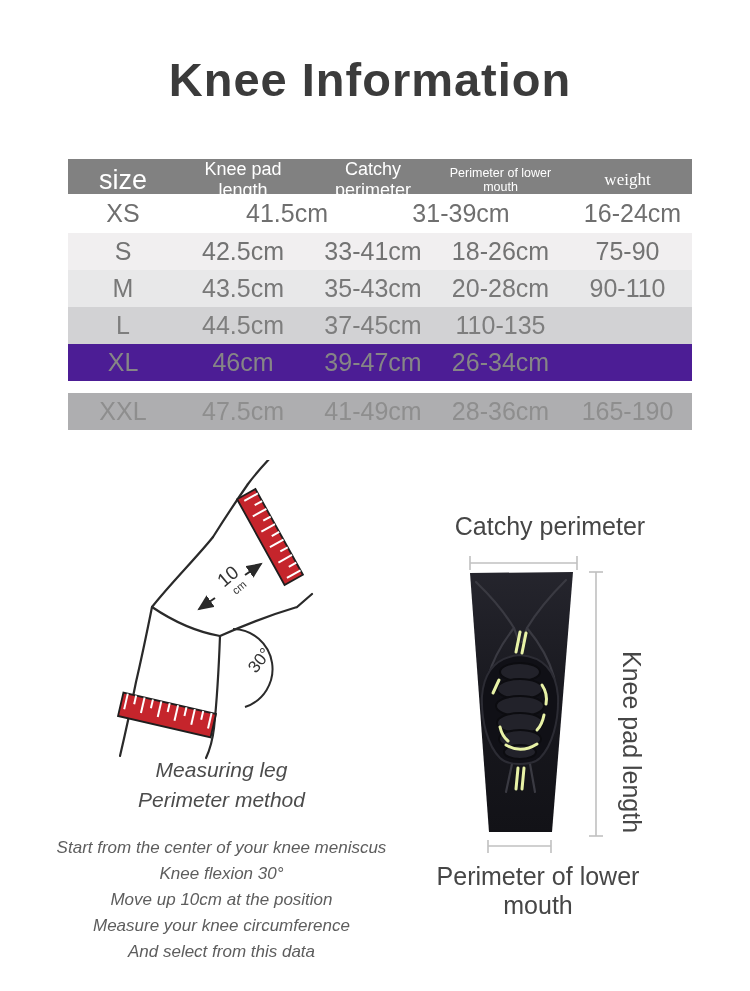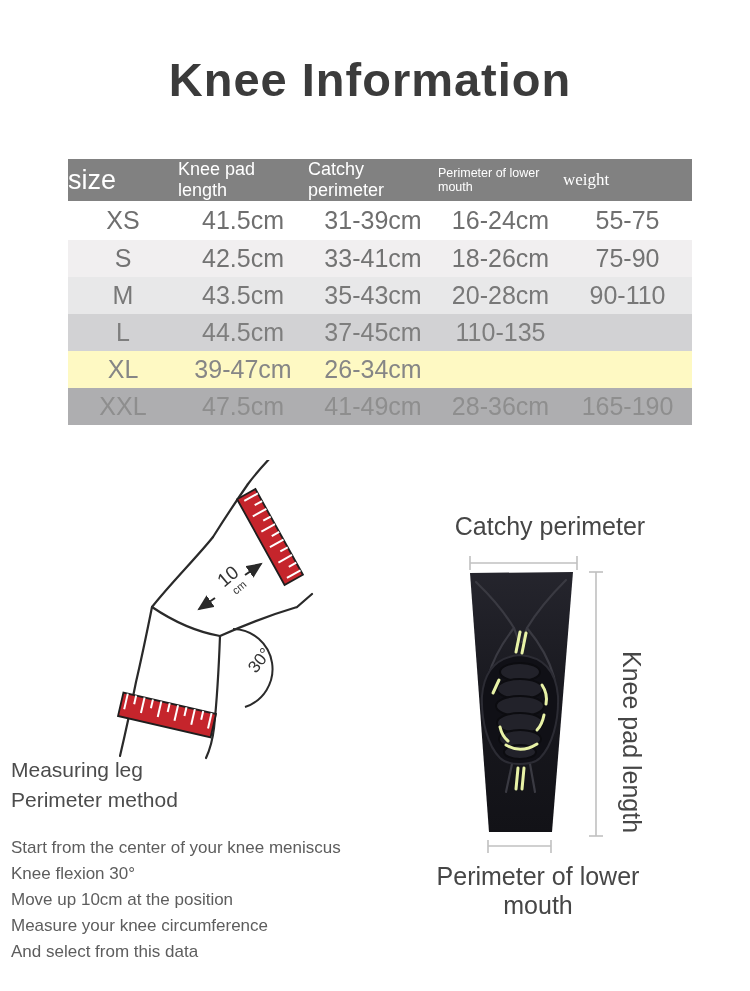--- a/index.html
+++ b/index.html
@@ -8,42 +8,42 @@
     font-family:"Liberation Sans","DejaVu Sans",sans-serif;
   }
   
   .page-title{
     position:absolute;left:0;top:52px;width:740px;text-align:center;
     font-size:47px;font-weight:bold;color:#3b3b3b;letter-spacing:1px;
   }
   
   .size-table{position:absolute;left:68px;top:159px;width:624px;}
   .size-table .thead{
-    height:42px;background:#818181;display:grid;
+    height:35px;background:#818181;display:grid;
     grid-template-columns:110px 130px 130px 125px 129px;
-    align-items:center;text-align:left;color:#ffffff;
+    align-items:center;text-align:center;color:#ffffff;
   }
   .thead .h-size{font-size:27px;}
   .thead .h-std{font-size:18px;}
   .thead .h-small{font-size:12.5px;}
   .thead .h-weight{font-size:17px;font-family:Liberation Serif, serif;}
   .size-table .trow{
     height:37px;display:grid;
     grid-template-columns:110px 130px 130px 125px 129px;
     align-items:center;text-align:center;font-size:25px;
   }
-  .trow.r0{background:#ffffff;color:#6f6f6f;height:39px;}
+  .trow.r0{background:#ffffff;color:#6f6f6f;height:39px;gap:44px;}
   .trow.r1{background:#f1eff0;color:#737373;}
   .trow.r2{background:#e8e8e9;color:#787878;}
   .trow.r3{background:#d2d2d4;color:#7e7e7e;}
-  .trow.r4{background:#fef9c3;color:#868686;}
-  .trow.r5{background:#aeaeb0;color:#8e8e8e;}
+  .trow.r4{background:#4c1d95;color:#868686;}
+  .trow.r5{background:#aeaeb0;color:#8e8e8e;margin-top:12px;}
   
   .leg-diagram{position:absolute;left:100px;top:460px;width:220px;height:310px;}
-  .guide-text{position:absolute;left:11px;top:755px;width:395px;text-align:left;}
+  .guide-text{position:absolute;left:24px;top:755px;width:395px;text-align:center;font-style:italic;}
   .guide-text .gh{font-size:21px;color:#4c4c4c;line-height:30px;}
   .guide-text .steps{margin-top:20px;font-size:17px;color:#5d5d5d;line-height:26px;}
   
   .product-figure{position:absolute;left:400px;top:500px;width:280px;height:400px;}
   .fig-label{position:absolute;color:#464646;font-size:25px;}
   .fig-label.top{left:430px;top:512px;width:240px;text-align:center;}
   .fig-label.side{left:616px;top:642px;width:30px;height:200px;writing-mode:vertical-rl;text-align:center;}
   .fig-label.bottom{left:408px;top:862px;width:260px;text-align:center;}
   svg text{font-family:"Liberation Sans","DejaVu Sans",sans-serif;}
 </style>
@@ -82,20 +82,21 @@
     <div>90-110</div>
   </div>
   <div class="trow r3">
     <div>L</div>
     <div>44.5cm</div>
     <div>37-45cm</div>
     <div>110-135</div>
   </div>
   <div class="trow r4">
     <div>XL</div>
+    <div>46cm</div>
     <div>39-47cm</div>
     <div>26-34cm</div>
   </div>
   <div class="trow r5">
     <div>XXL</div>
     <div>47.5cm</div>
     <div>41-49cm</div>
     <div>28-36cm</div>
     <div>165-190</div>
   </div>

